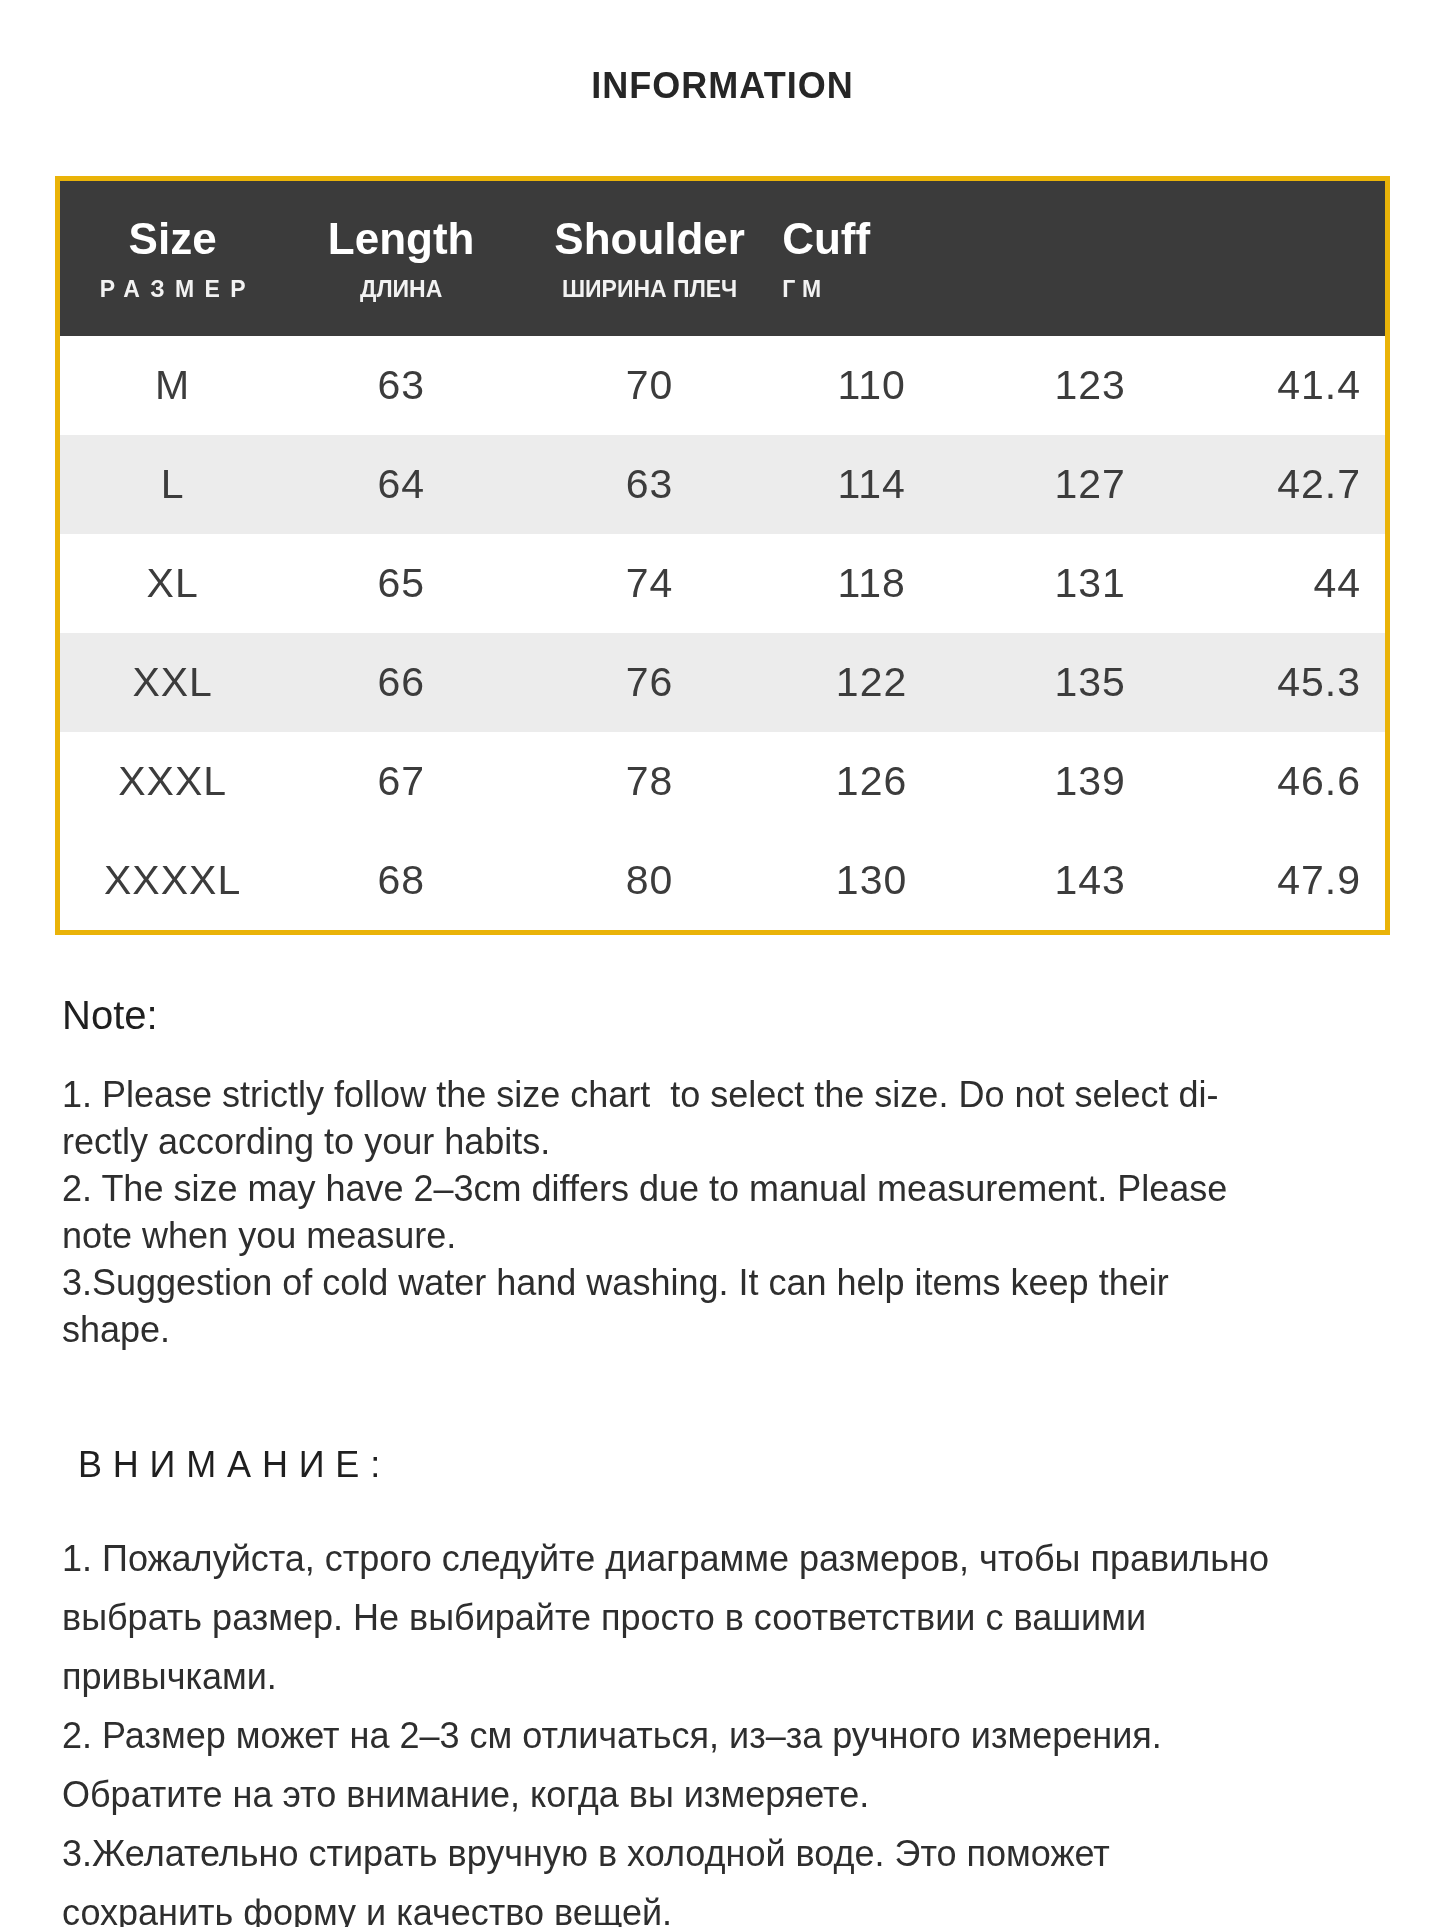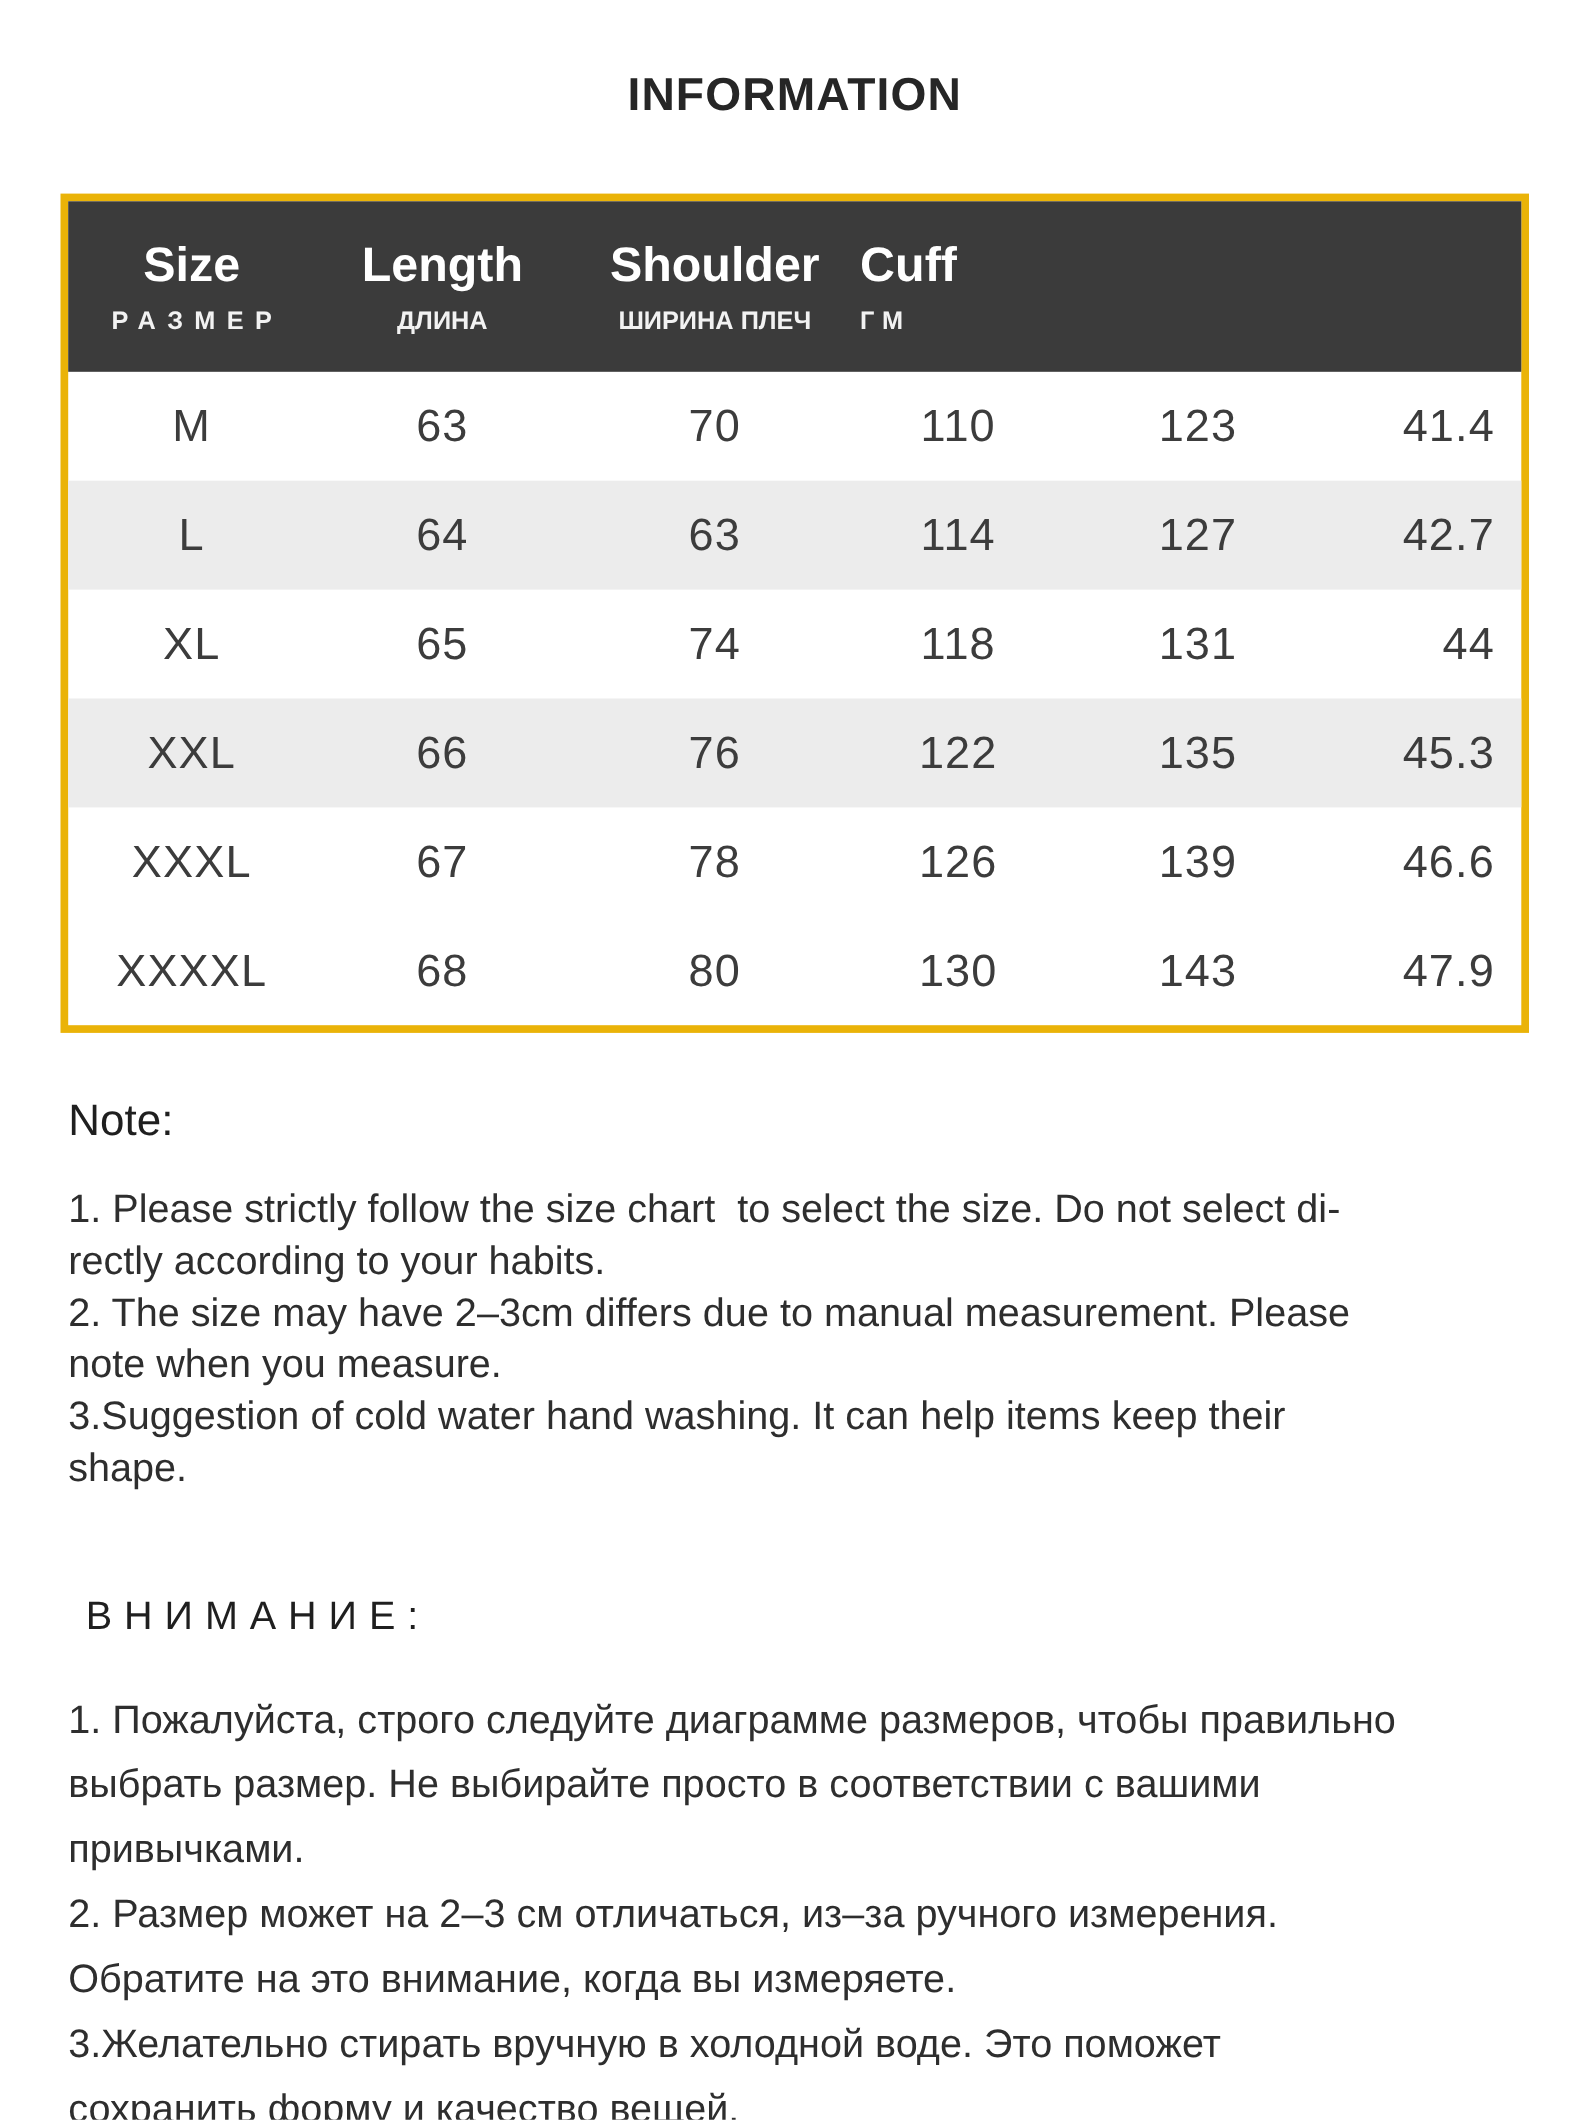--- a/index.html
+++ b/index.html
@@ -10,30 +10,30 @@
     background: #ffffff;
     font-family: "Liberation Sans", "DejaVu Sans", sans-serif;
     color: #303030;
     overflow: hidden;
   }
   .page { position: relative; width: 1445px; height: 1927px; overflow: hidden; }
 
   .title {
     margin: 60px 0 0 0;
     text-align: center;
-    font-size: 42px;
+    font-size: 36px;
     line-height: 52px;
     font-weight: bold;
     letter-spacing: 1px;
     color: #262626;
   }
 
   .size-table {
     margin: 64px 55px 0 55px;
-    border: 7px solid #eab308;
+    border: 5px solid #eab308;
     background: #fff;
   }
   .thead {
     display: grid;
     grid-template-columns: 17% 17.5% 20% 13.5% 19.5% 12.5%;
     background: var(--header-bg, #3b3b3b);
     color: #ffffff;
     height: 155px;
   }
   .th {

